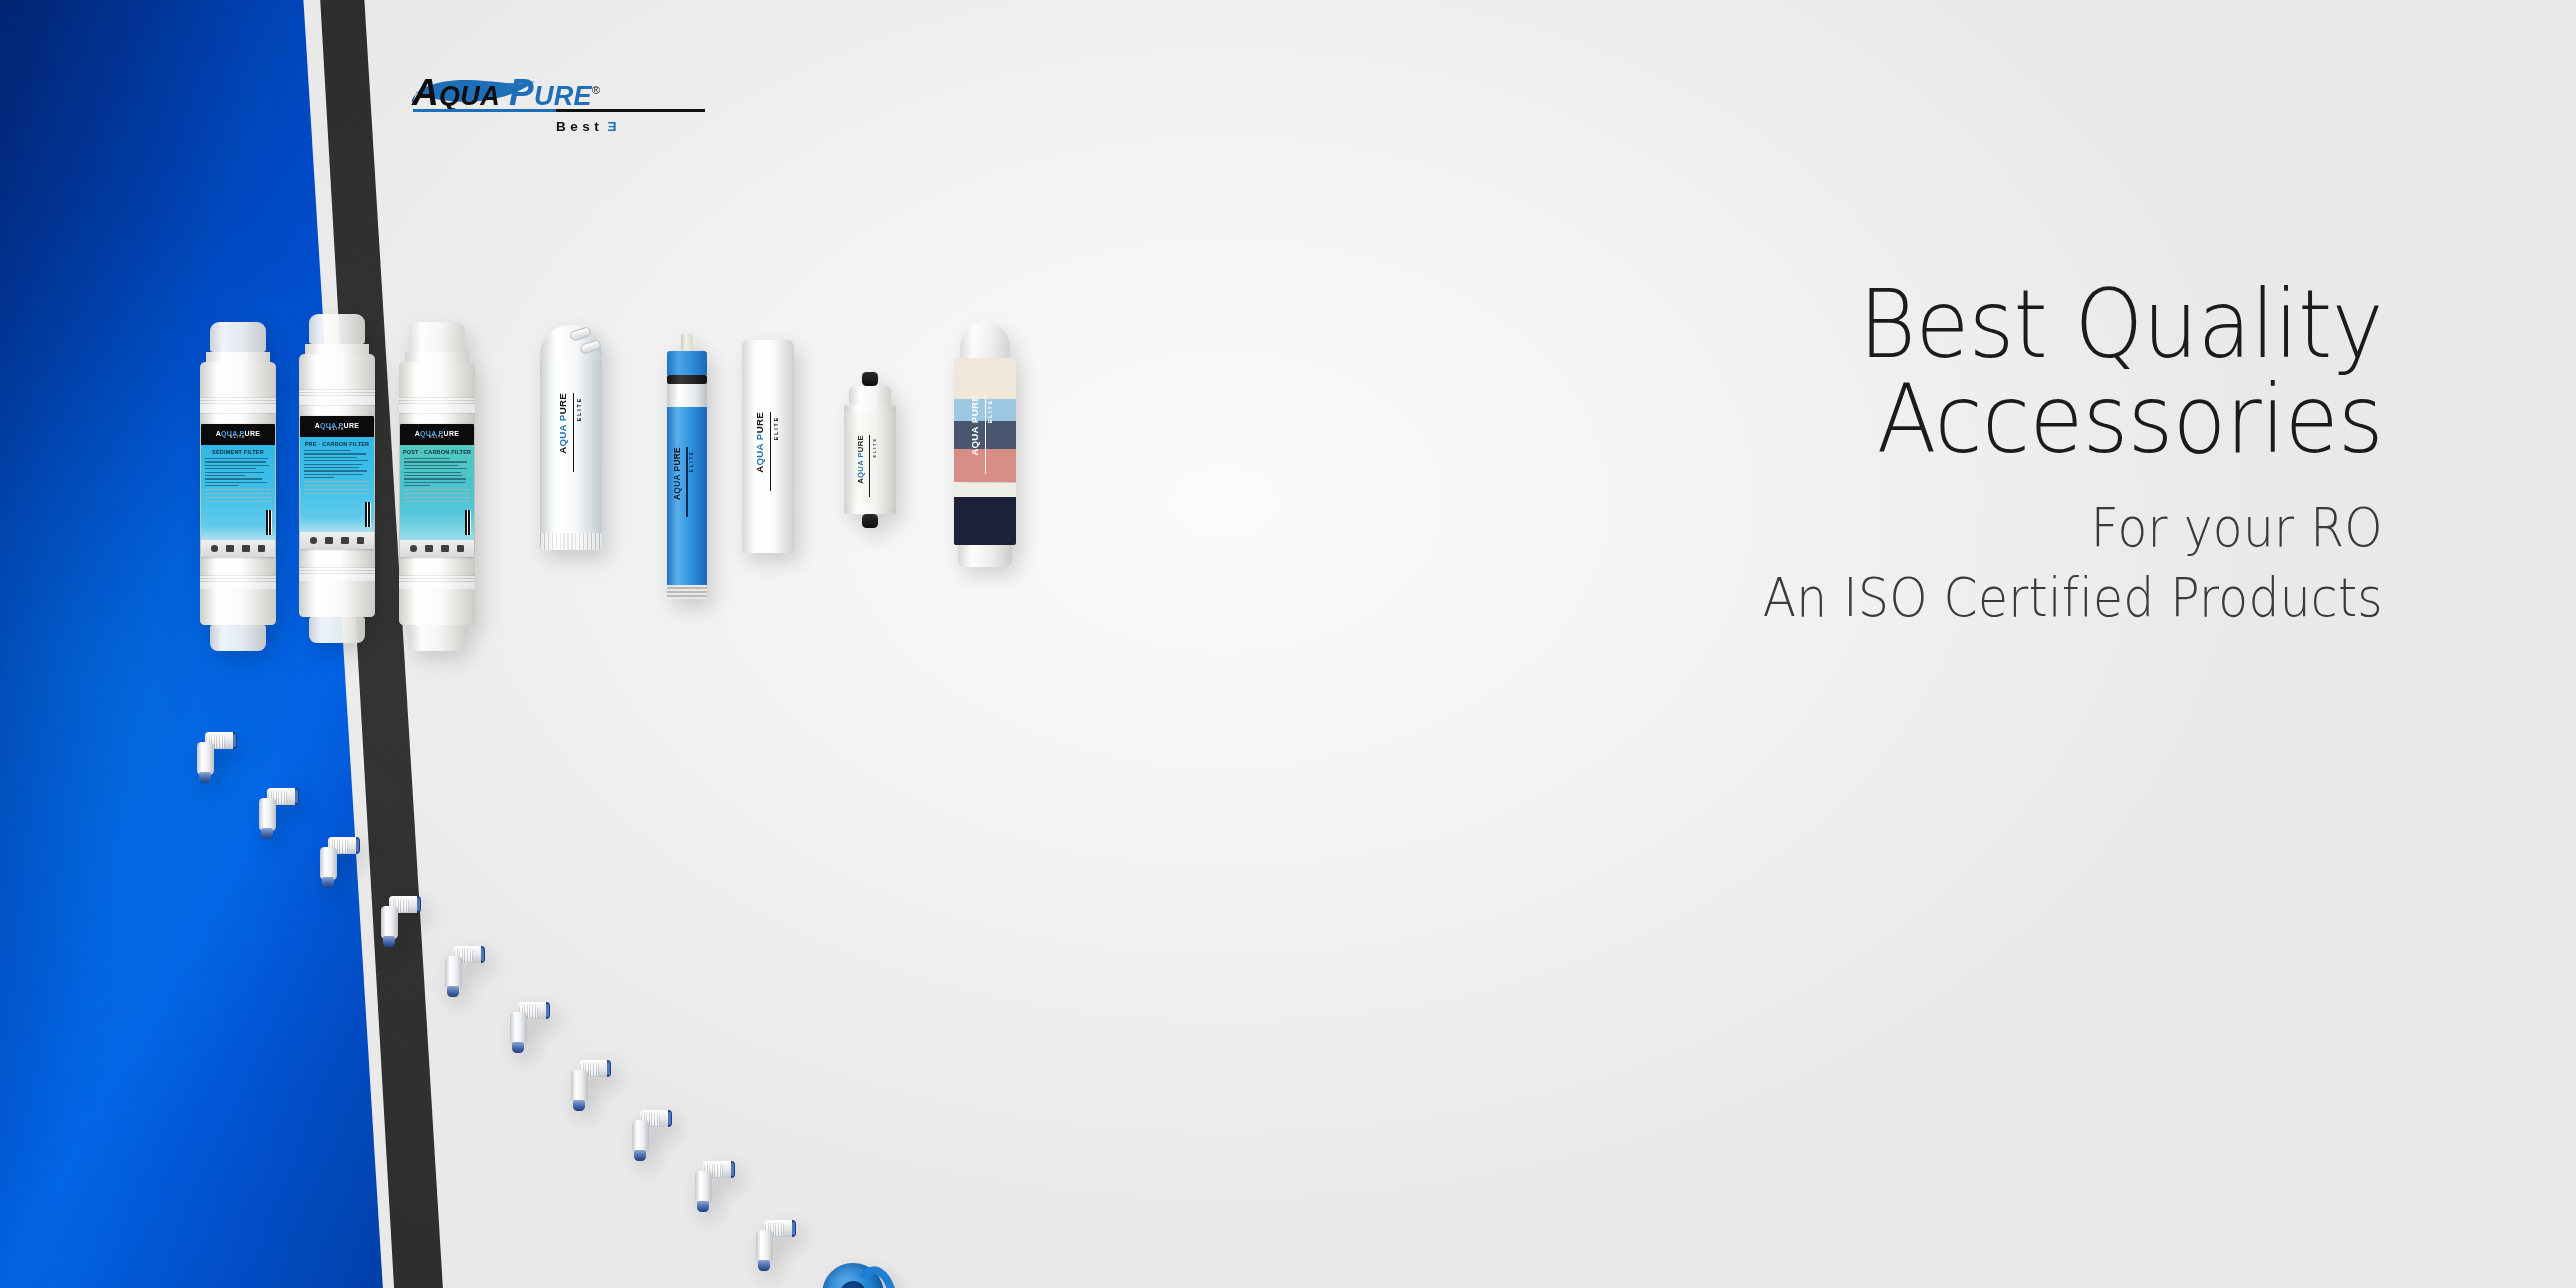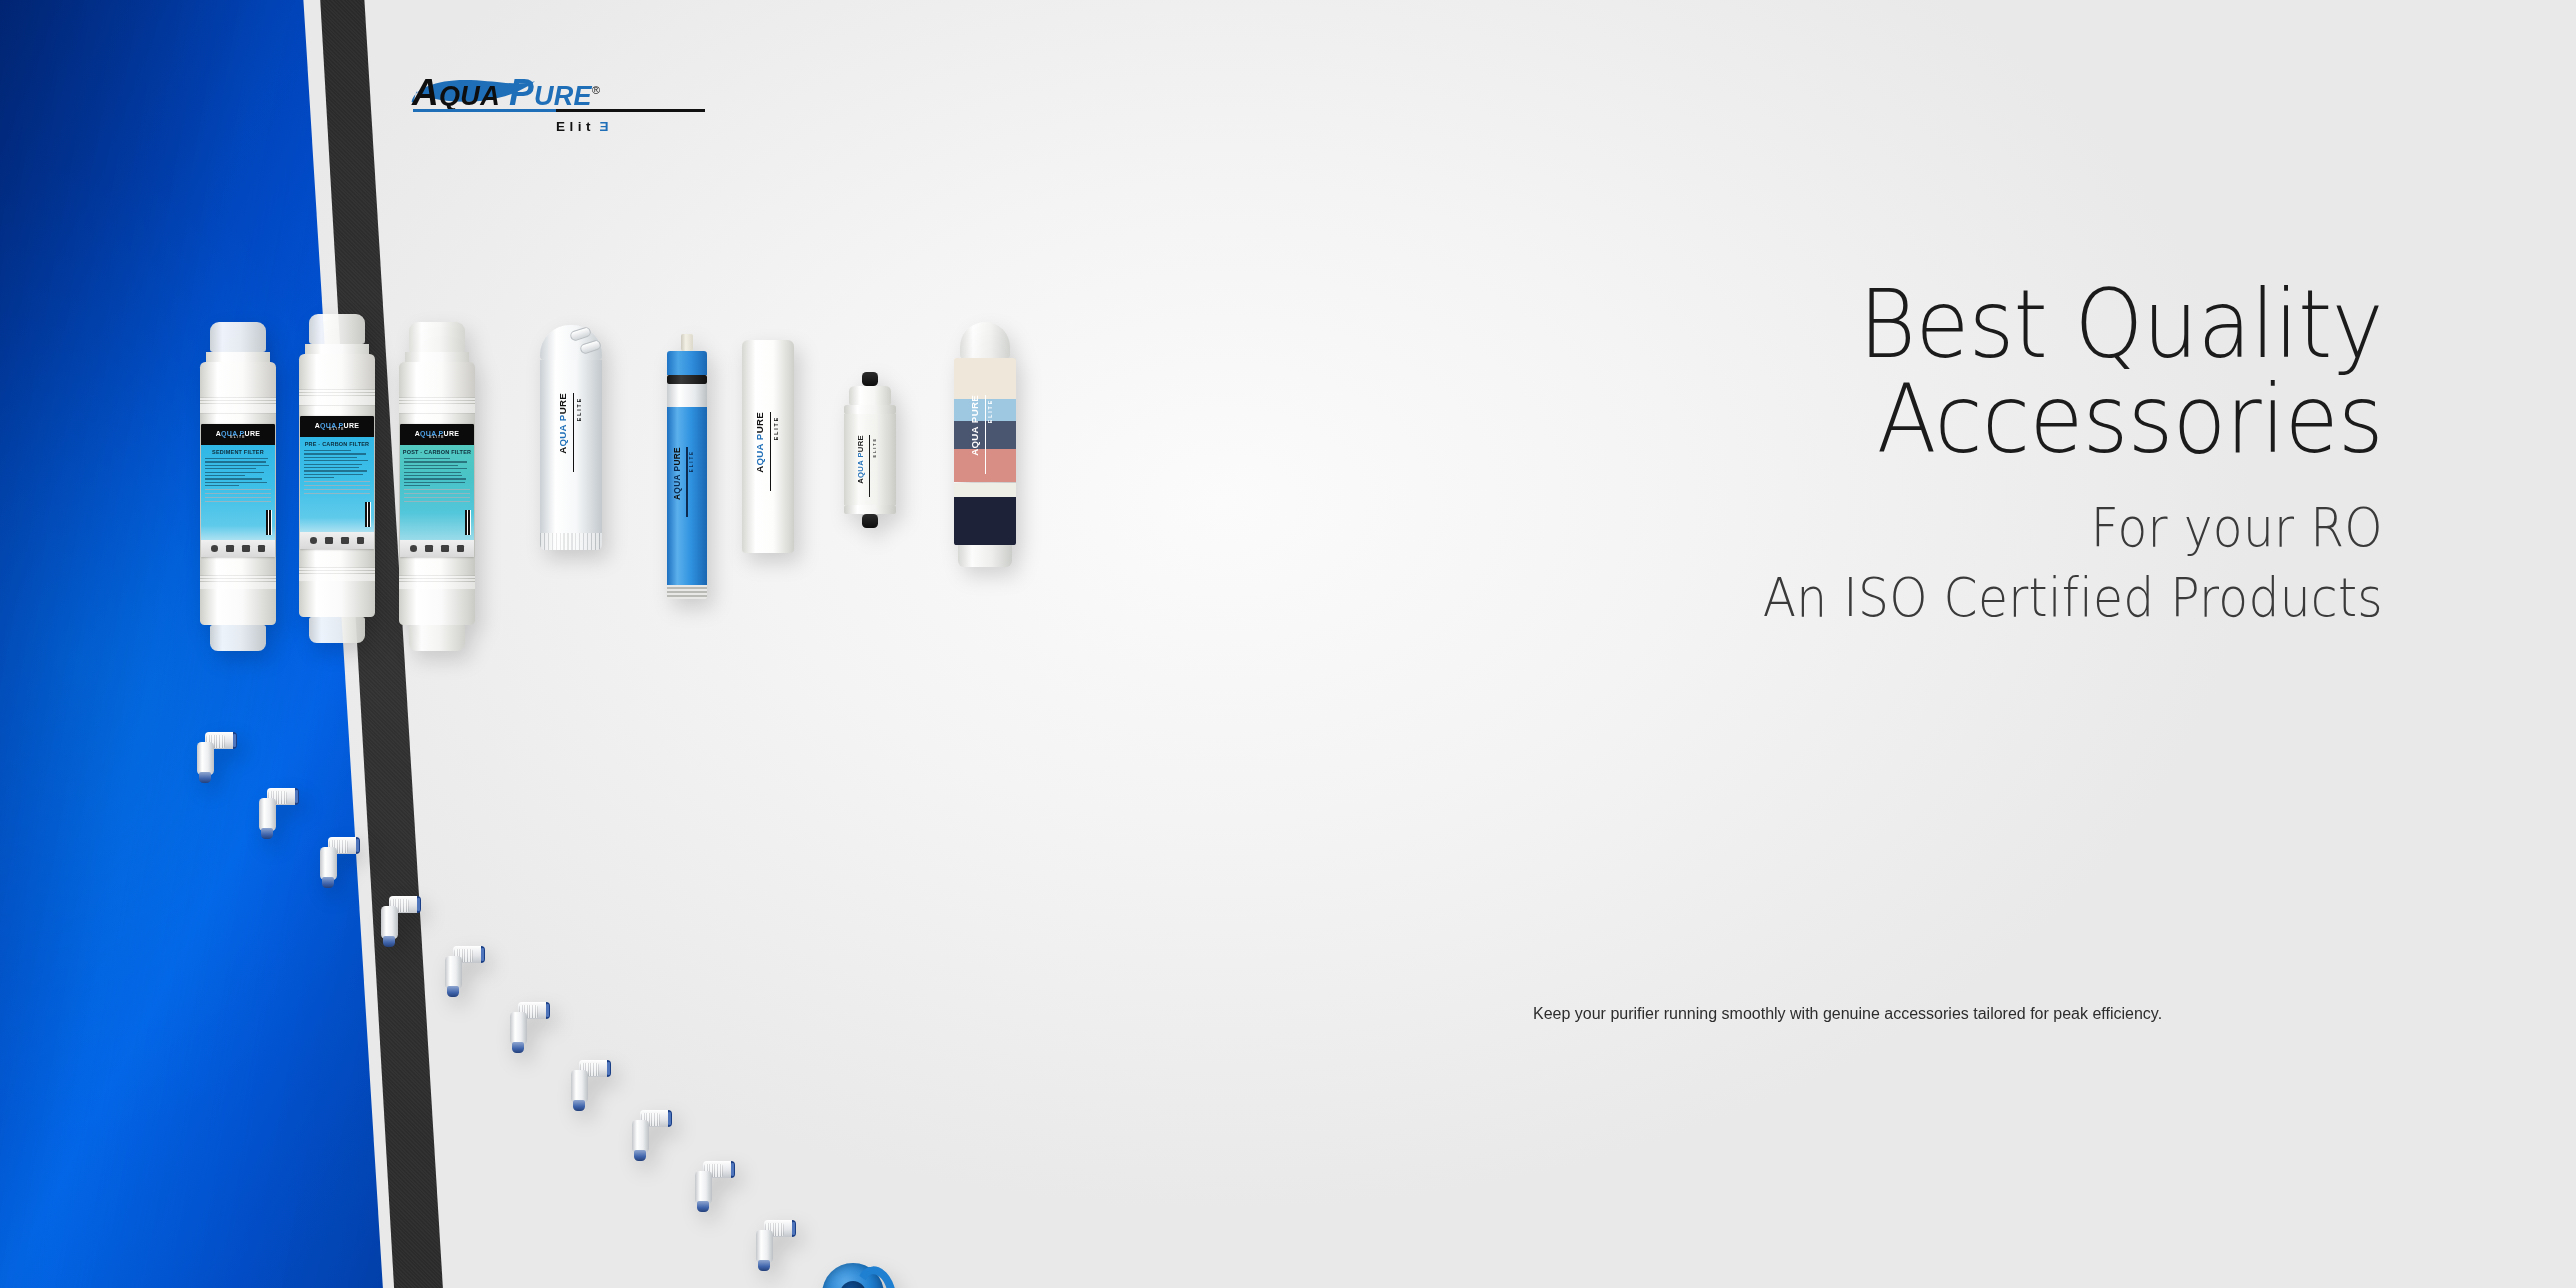--- a/index.html
+++ b/index.html
@@ -303,21 +303,21 @@
         <path d="M4 40 C8 18 46 4 96 6 C142 8 170 16 196 8 C170 28 132 40 86 40 C52 40 26 34 12 24 C10 28 8 34 8 42 Z" fill="#1F6FB8"></path>
       </svg>
       <div class="logo-word">
         <span class="lw-a">A</span><span class="lw-qua">QUA</span><span style="display:inline-block;width:9px"></span><span class="lw-p">P</span><span class="lw-ure">URE</span><span class="logo-reg">®</span>
       </div>
     </div>
     <div class="logo-rules">
       <span class="rule-blue"></span>
       <span class="rule-black"></span>
     </div>
-    <div class="logo-elite"><span>Elit</span><span class="e-rev">E</span></div>
+    <div class="logo-elite"><span>Best</span><span class="e-rev">E</span></div>
   </div>
 
   <div id="products">
 
     <div class="prod ps cart" style="left:200px; top:322px;">
       <div class="cap-top"></div>
       <div class="neck"></div>
       <div class="shoulder"></div>
       <div class="ribs"></div>
       <div class="body">
@@ -583,16 +583,15 @@
     <div class="h1">
       <span>Best Quality</span>
       <span class="l2">Accessories</span>
     </div>
     <div class="sub">
       <span>For your RO</span>
       <span>An ISO Certified Products</span>
     </div>
   </div>
 
-  <p id="blurb">Keep your purifier running smoothly with genuine accessories tailored for peak efficiency.</p>
 
 </div>
 
 
 </body></html>

